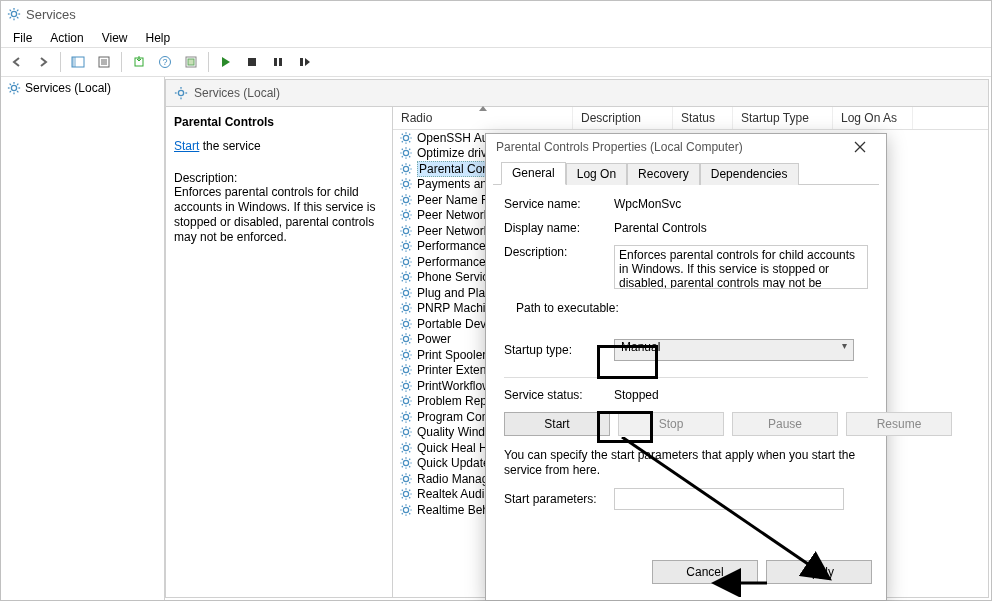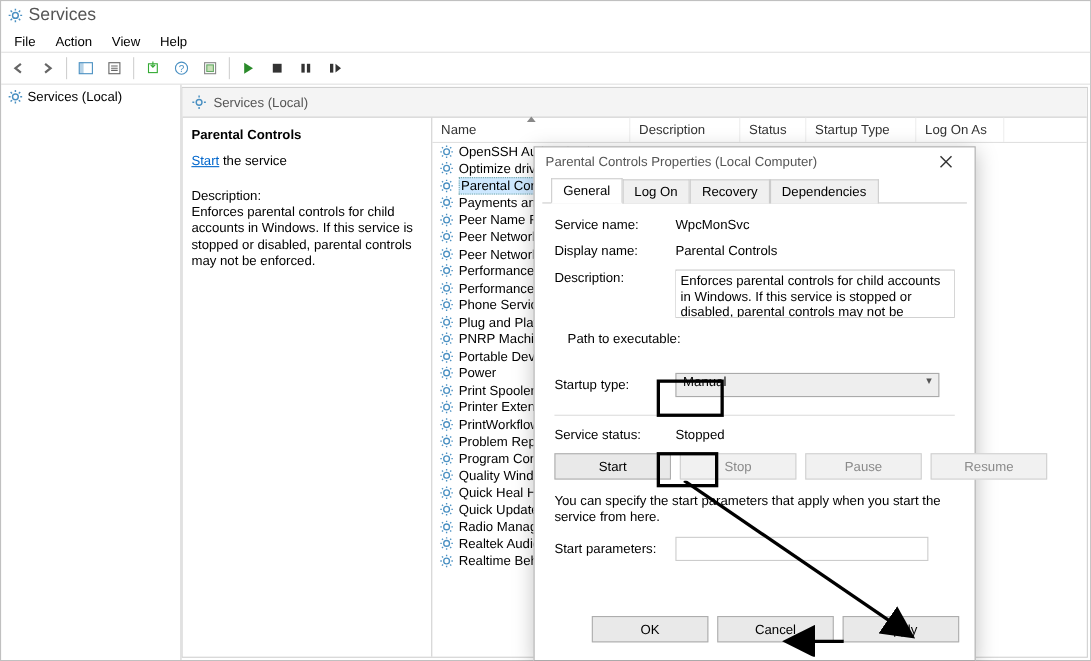--- a/index.html
+++ b/index.html
@@ -14,21 +14,21 @@
     overflow: hidden;
     position: relative;
   }
   .window {
     width: 992px; height: 601px; border: 1px solid #c0c0c0; box-sizing: border-box;
     display: flex; flex-direction: column;
     position: relative;
   }
   .titlebar {
     height: 22px; display: flex; align-items: center; padding: 2px 6px;
-    font-size: 16px; color: #555; gap: 5px;
+    font-size: 13px; color: #555; gap: 5px;
   }
   .gear-icon svg { width: 14px; height: 14px; display:block; }
   .menubar {
     height: 20px; display: flex; align-items: flex-end; padding: 0 4px; gap: 2px;
     font-size: 12px;
   }
   .menubar .menu-item { padding: 2px 8px; }
   .toolbar {
     height: 28px; border-top: 1px solid #e0e0e0; border-bottom: 1px solid #e0e0e0;
     display: flex; align-items: center; padding: 0 4px; gap: 2px;
@@ -288,21 +288,21 @@
             <span class="start-link">Start</span><span> the service</span>
           </div>
           <div class="desc-label">Description:</div>
           <div style="line-height:15px;">Enforces parental controls for child accounts in Windows. If this service is stopped or disabled, parental controls may not be enforced.</div>
         </div>
 
         <div class="list-pane">
           <div class="list-header">
             <div class="col name">
               <span class="sort-arrow"></span>
-              <span>Name</span>
+              <span>Radio</span>
             </div>
             <div class="col desc">
                 <span>Description</span>
               </div>
             <div class="col status">
                 <span>Status</span>
               </div>
             <div class="col startup">
                 <span>Startup Type</span>
               </div>
@@ -883,21 +883,20 @@
       <div style="margin-top:12px;line-height:15px;">You can specify the start parameters that apply when you start the service from here.</div>
 
       <div class="field-row" style="align-items:center;margin-top:10px;">
         <div class="field-label">Start parameters:</div>
         <input class="param-input" value="" style="">
       </div>
 
     </div>
 
     <div class="dialog-footer">
-      <div class="btn">OK</div>
       <div class="btn">Cancel</div>
       <div class="btn">Apply</div>
     </div>
   </div>
 
   <div class="highlight-box" style="left:596px; top:344px; width:55px; height:28px;"></div>
   <div class="highlight-box" style="left:596px; top:410px; width:50px; height:26px;"></div>
 
   <svg class="arrow-svg" style="left:596px; top:436px;" width="280" height="160">
     <defs>

